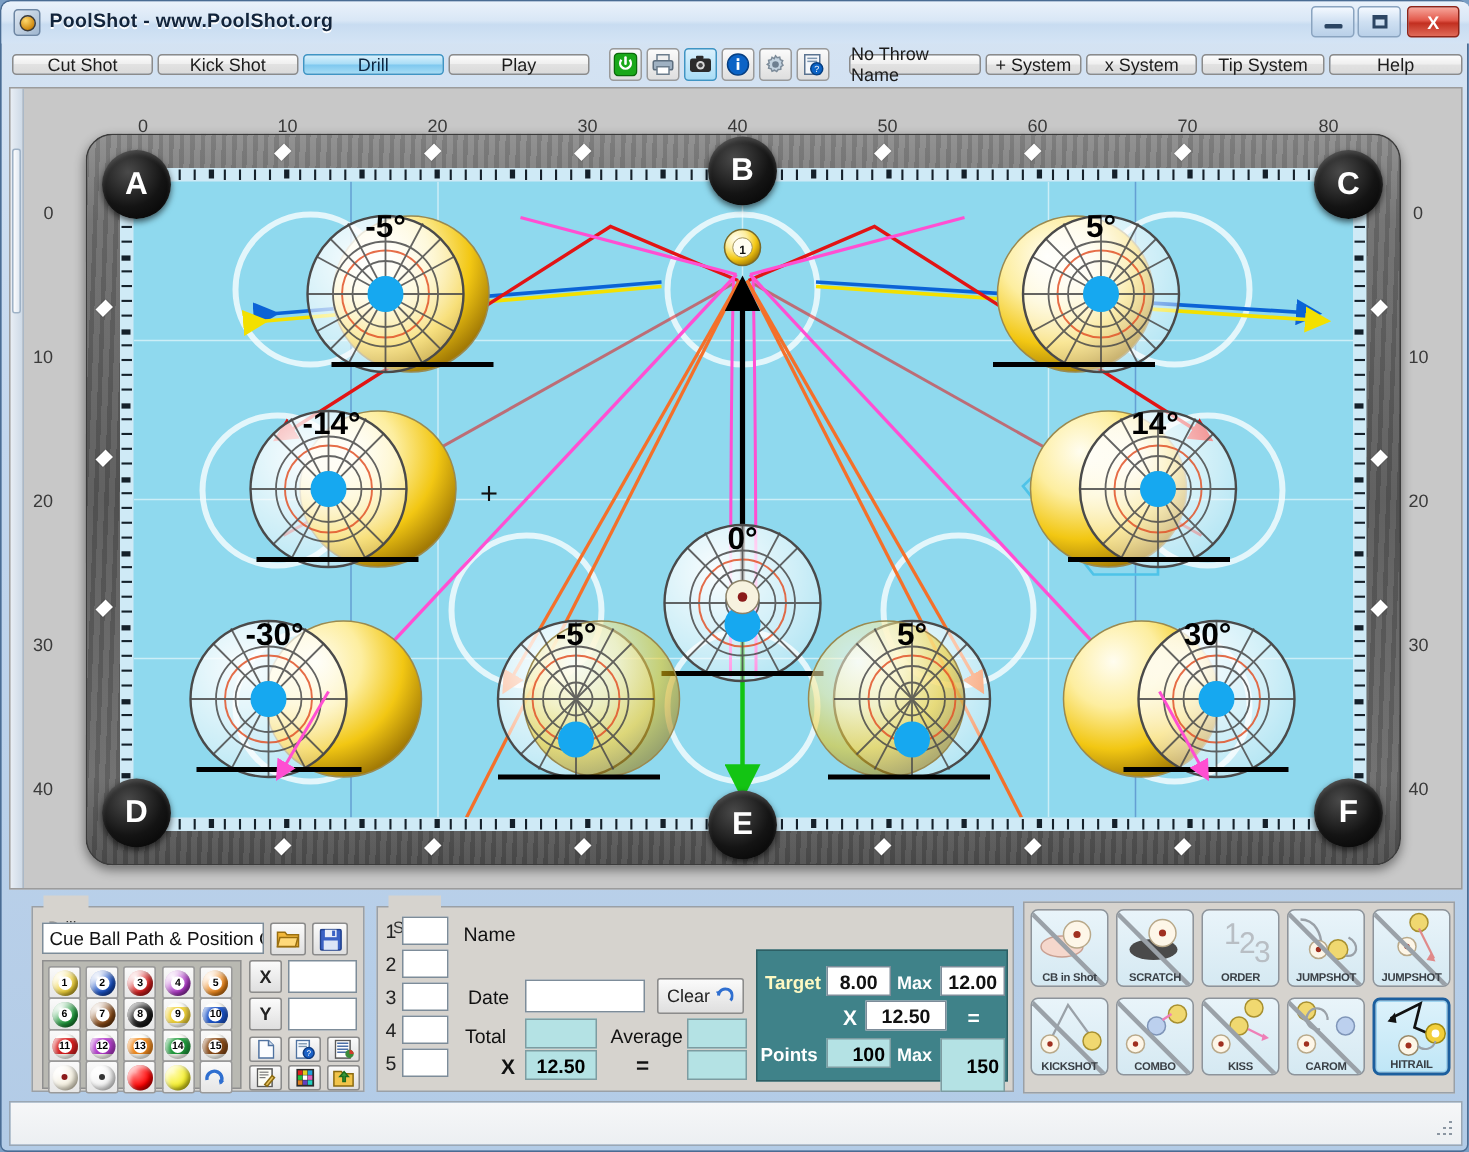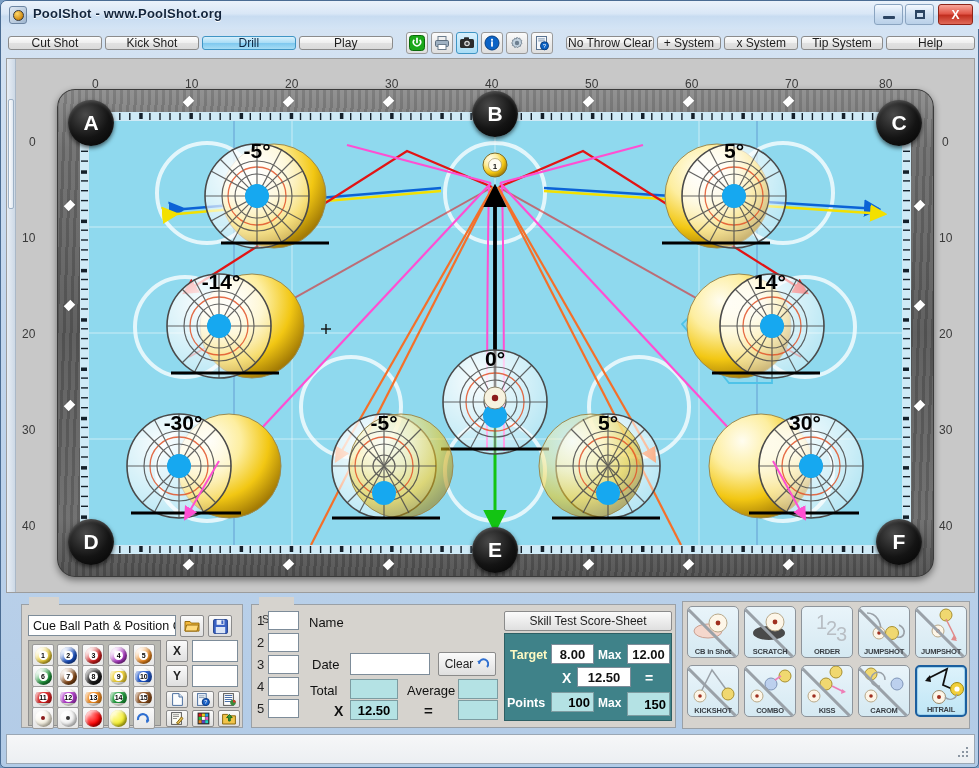--- a/index.html
+++ b/index.html
@@ -294,21 +294,21 @@
       <svg width="16" height="16" viewBox="0 0 16 16">
           <rect x="2.5" y="1.5" width="10" height="13" fill="#f4f7fb" stroke="#5a7390"></rect>
           <rect x="4.2" y="3.4" width="6.6" height="1" fill="#7d96b0"></rect>
           <rect x="4.2" y="5.4" width="6.6" height="1" fill="#7d96b0"></rect>
           <circle cx="10.5" cy="10.8" r="4" fill="#0b63c6" stroke="#063f82"></circle>
           <text x="10.5" y="13" font-size="6" fill="#fff" text-anchor="middle" font-family="Liberation Sans">?</text>
         </svg>
     </div>
 
     <div class="sep"></div>
-    <div class="tbtn" style="width:92px">No Throw Clear</div>
+    <div class="tbtn" style="width:92px">No Throw Name</div>
     <div class="tbtn" style="width:68px">+ System</div>
     <div class="tbtn" style="width:78px">x System</div>
     <div class="tbtn" style="width:86px">Tip System</div>
     <div class="tbtn" style="width:94px">Help</div>
   </div>
 
   <div id="stage">
 
     <div id="leftscroll">
         <div class="thumb"></div>
@@ -1153,36 +1153,35 @@
       <div style="position:absolute;left:58px;top:78px;font-size:13px;color:#111">Total</div>
       <div class="cyanfield" style="position:absolute;left:98px;top:74px;width:48px;height:20px"></div>
       <div style="position:absolute;left:155px;top:78px;font-size:13px;color:#111">Average</div>
       <div class="cyanfield" style="position:absolute;left:206px;top:74px;width:40px;height:20px"></div>
 
       <div style="position:absolute;left:82px;top:98px;font-size:14px;font-weight:bold;color:#111">X</div>
       <div class="cyanfield" style="position:absolute;left:98px;top:95px;width:48px;height:20px;display:flex;align-items:center;justify-content:center;font-size:13px;font-weight:bold">12.50</div>
       <div style="position:absolute;left:172px;top:97px;font-size:15px;font-weight:bold;color:#111">=</div>
       <div class="cyanfield" style="position:absolute;left:206px;top:95px;width:40px;height:20px"></div>
 
-      <div class="flatbtn" style="position:absolute;left:252px;top:6px;width:168px;height:20px;font-size:12px">Skill Test Score-Sheet</div>
 
       <div style="position:absolute;left:252px;top:28px;width:168px;height:88px;background:#3f8289;border:1px solid #2d5f64">
         <div style="position:absolute;left:5px;top:14px;font-size:12.5px;color:#fef9c3;font-weight:bold">Target</div>
         <div class="wfield" style="position:absolute;left:46px;top:10px;width:43px;height:20px;display:flex;align-items:center;justify-content:center;font-weight:bold;font-size:13px">8.00</div>
         <div style="position:absolute;left:93px;top:14px;font-size:12px;color:#fff;font-weight:bold">Max</div>
         <div class="wfield" style="position:absolute;left:122px;top:10px;width:43px;height:20px;display:flex;align-items:center;justify-content:center;font-weight:bold;font-size:13px">12.00</div>
 
         <div style="position:absolute;left:57px;top:36px;font-size:14px;color:#fff;font-weight:bold">X</div>
         <div class="wfield" style="position:absolute;left:72px;top:33px;width:54px;height:20px;display:flex;align-items:center;justify-content:center;font-weight:bold;font-size:13px">12.50</div>
         <div style="position:absolute;left:140px;top:36px;font-size:14px;color:#fff;font-weight:bold">=</div>
 
         <div style="position:absolute;left:2px;top:62px;font-size:12.5px;color:#fff;font-weight:bold">Points</div>
         <div class="cyanfield" style="position:absolute;left:46px;top:58px;width:43px;height:20px;display:flex;align-items:center;justify-content:flex-end;padding-right:3px;font-weight:bold;font-size:13px">100</div>
         <div style="position:absolute;left:93px;top:62px;font-size:12px;color:#fff;font-weight:bold">Max</div>
-        <div class="cyanfield" style="position:absolute;left:122px;top:58px;width:43px;height:24px;display:flex;align-items:center;justify-content:flex-end;padding-right:3px;font-weight:bold;font-size:13px">150</div>
+        <div class="cyanfield" style="position:absolute;left:122px;top:58px;width:43px;height:36px;display:flex;align-items:center;justify-content:flex-end;padding-right:3px;font-weight:bold;font-size:13px">150</div>
       </div>
     </div>
 
     <div class="group" style="left:676px; top:5px; width:288px; height:128px;">
       <div style="position:absolute;left:4px;top:4px;display:grid;grid-template-columns:repeat(5,56px);grid-auto-rows:58px;gap:1px">
 
         <div class="tile">
           <svg width="52" height="40" viewBox="0 0 52 40">
               <ellipse cx="20" cy="24" rx="14" ry="7" fill="#f5d7cc" stroke="#c9a092"></ellipse>
               <circle cx="30" cy="16" r="9" fill="#fdf6e8" stroke="#b9a98a"></circle>

